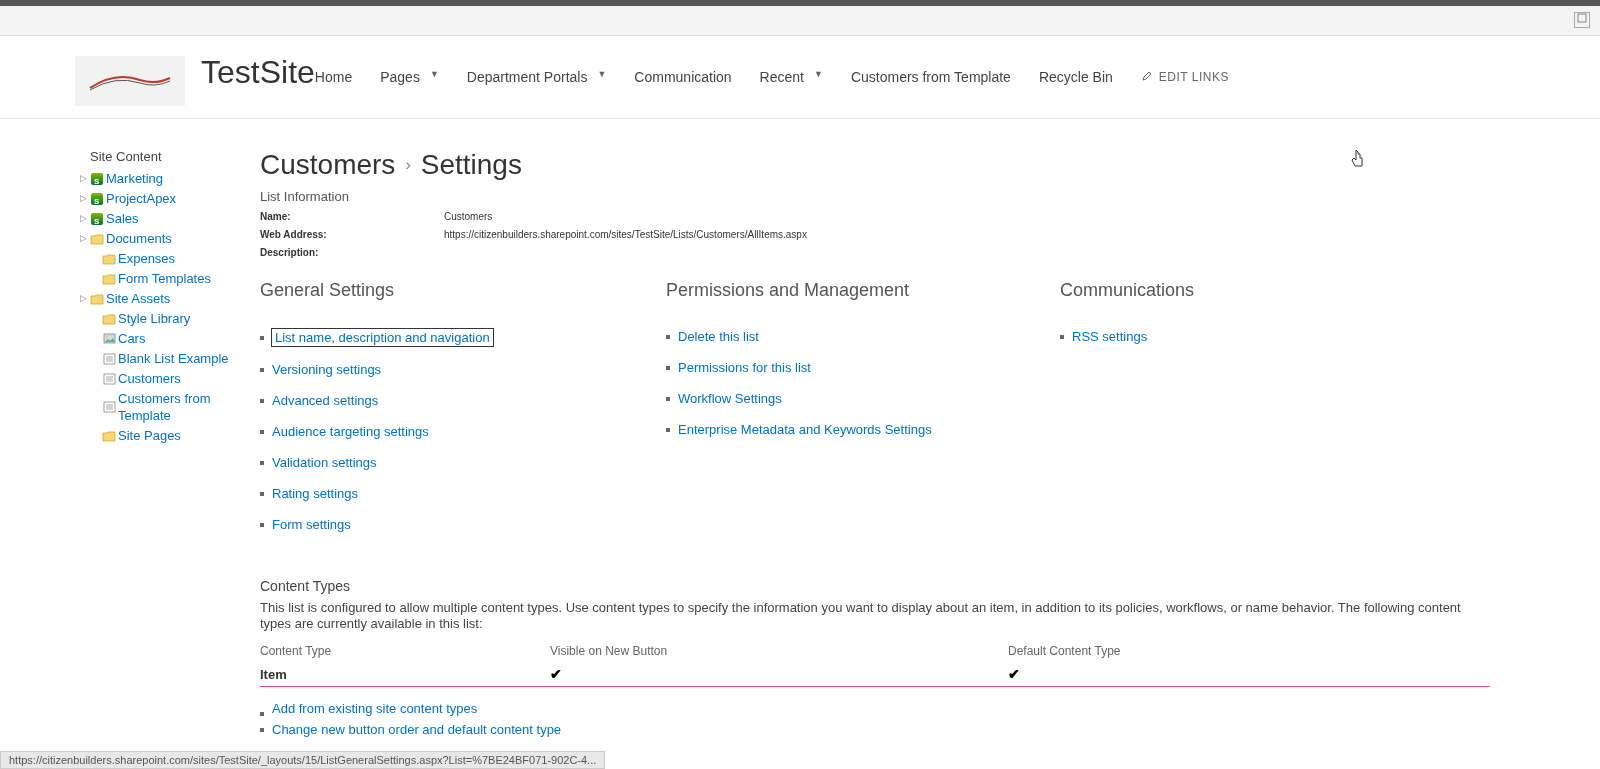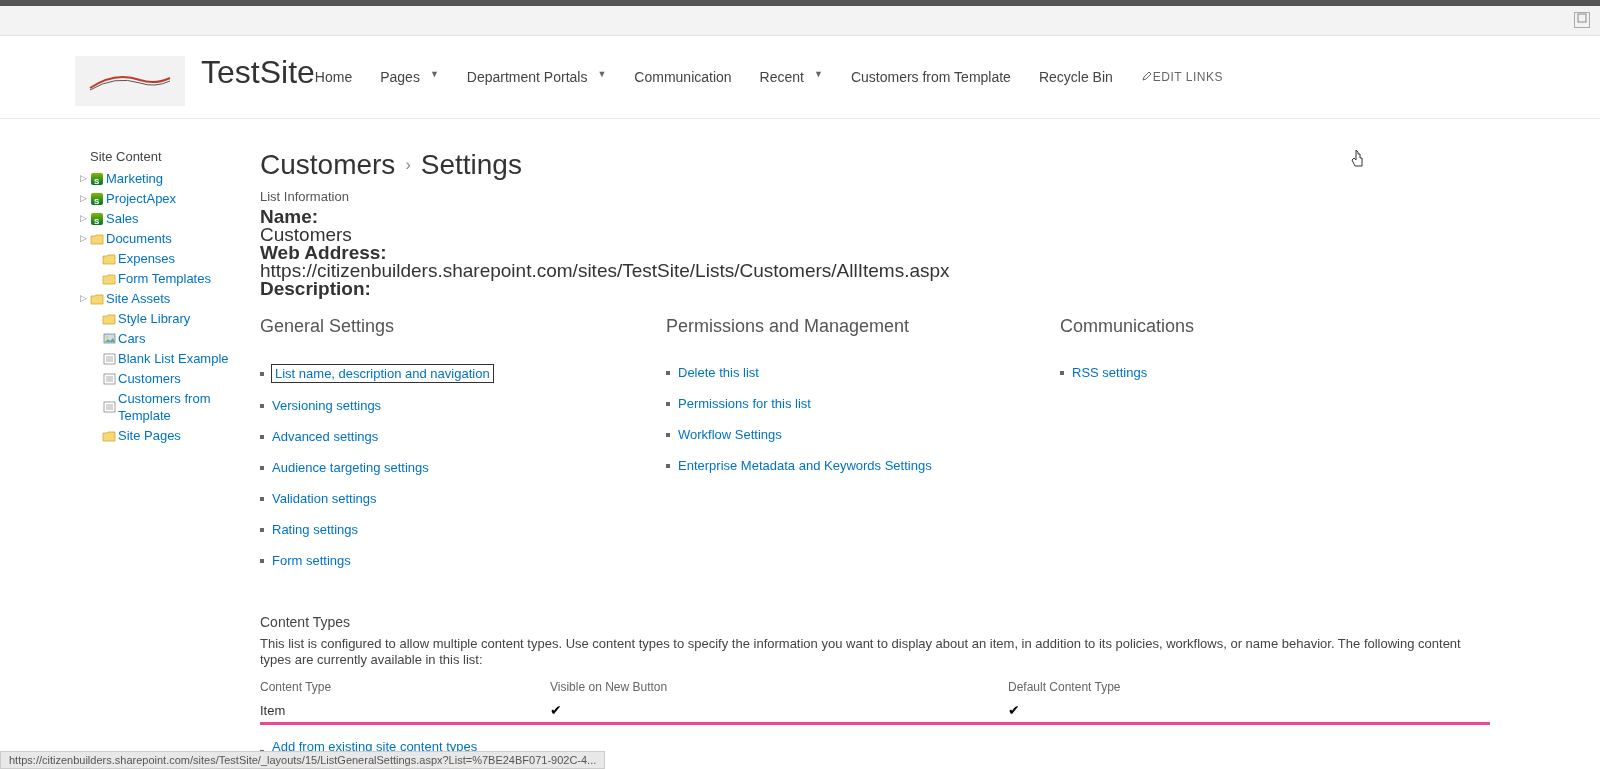--- a/index.html
+++ b/index.html
@@ -17,60 +17,60 @@
     border: 1px solid #aaa; font-size: 10px; text-align: center; line-height: 14px; color: #666;
   }
   .suite-bar { display: flex; align-items: flex-start; padding: 20px 0 0 75px; border-bottom: 1px solid #e6e6e6; padding-bottom: 12px; }
   .logo-box { width: 110px; height: 50px; background: #f2f2f2; display: flex; align-items: center; justify-content: center; margin-right: 16px; }
   .logo-swoosh { width: 90px; height: 30px; }
   .site-title-block { display: flex; flex-direction: row; }
   .site-title { font-size: 32px; font-weight: 200; color: #333; line-height: 1; margin-bottom: 10px; }
   .top-nav { display: flex; align-items: center; gap: 28px; font-size: 14px; color: #444; }
   .top-nav-item { cursor: pointer; display: flex; align-items: flex-start; gap: 10px; }
   .nav-caret { font-size: 9px; color: #666; }
-  .edit-links { display: flex; align-items: flex-start; font-size: 12px; color: #666; letter-spacing: 0.5px; }
+  .edit-links { display: flex; align-items: flex-start; gap: 6px; font-size: 12px; color: #666; letter-spacing: 0.5px; }
   .pencil-icon { width: 12px; height: 12px; }
   .body-area { display: flex; padding: 30px 0 0 90px; }
   .quick-launch { width: 170px; flex-shrink: 0; font-size: 13px; }
   .ql-header { color: #444; margin-bottom: 6px; }
   .ql-list { list-style: none; }
   .ql-item { display: flex; align-items: center; gap: 2px; margin-bottom: 3px; line-height: 17px; position: relative; }
   .ql-tree-arrow { position: absolute; left: -10px; font-size: 9px; color: #888; }
   .ql-icon { width: 14px; height: 14px; flex-shrink: 0; display: inline-flex; align-items: center; justify-content: center; }
   .ql-link { color: #0072c6; cursor: pointer; }
   .icon-sp { background: linear-gradient(#7fba00,#007233); width: 12px; height: 12px; border-radius: 2px; position: relative; }
   .icon-sp::after { content: "S"; color: #fff; font-size: 8px; font-weight: bold; position: absolute; left: 3px; top: 0; }
   .icon-folder { position: relative; }
   .icon-folder svg { width: 14px; height: 12px; }
   .icon-list-generic svg { width: 13px; height: 12px; }
   .icon-pic svg { width: 13px; height: 11px; }
   .main-content { flex: 1; padding-right: 110px; }
   .breadcrumb { font-size: 28px; font-weight: 200; color: #333; display: flex; align-items: center; gap: 10px; margin-bottom: 8px; }
   .bc-arrow { font-size: 16px; color: #888; }
   .section-label { font-size: 13px; color: #555; margin-bottom: 4px; }
   .info-table { margin-bottom: 18px; }
-  .info-row { display: flex; font-size: 19px; line-height: 18px; flex-direction: column; }
+  .info-row { display: flex; font-size: 10px; line-height: 18px; }
   .info-key { width: 184px; font-weight: 600; color: #333; }
   .info-val { color: #333; }
   .settings-grid { display: flex; gap: 0; margin-bottom: 30px; }
   .settings-col { }
   .settings-col.col1 { width: 406px; }
   .settings-col.col2 { width: 394px; }
   .settings-col.col3 { flex: 1; }
   .col-head { font-size: 18px; color: #555; margin-bottom: 28px; }
   .setting-link-row { display: flex; align-items: center; gap: 8px; margin-bottom: 16px; font-size: 13px; }
   .bullet { width: 4px; height: 4px; background: #666; flex-shrink: 0; }
   .setting-link { color: #0072c6; cursor: pointer; }
   .setting-link.focused { outline: 1px solid #333; padding: 1px 3px; }
   .ct-section { margin-bottom: 20px; }
   .ct-head { font-size: 14px; color: #444; margin-bottom: 6px; }
   .ct-desc { font-size: 13px; color: #444; line-height: 16px; margin-bottom: 12px; }
   .ct-table { width: 100%; border-collapse: collapse; font-size: 13px; }
   .ct-table th { text-align: left; font-weight: 400; color: #666; font-size: 12px; padding-bottom: 4px; }
-  .ct-table td { padding: 4px 0; border-bottom: 3px solid #ec4899; color: #333; }
+  .ct-table td { padding: 4px 0; border-bottom: 1px solid #ec4899; color: #333; font-weight: bold; }
   .ct-table th.c1, .ct-table td.c1 { width: 290px; }
   .ct-table th.c2, .ct-table td.c2 { width: 458px; }
   .check { font-size: 14px; color: #000; }
   .ct-links { margin-top: 14px; }
   .cols-head { font-size: 14px; color: #444; margin-top: 16px; margin-bottom: 4px; }
   .cursor-ptr { position: fixed; width: 18px; height: 22px; pointer-events: none; }
   .status-bar {
     position: fixed; bottom: 0; left: 0; background: #e8e8e8; color: #555;
     font-size: 11px; padding: 2px 8px; border: 1px solid #ccc;
   }
@@ -354,21 +354,21 @@
         </thead>
         <tbody id="ct-rows">
             <tr>
               <td class="c1"><span class="setting-link" style="color:#333">Item</span></td>
               <td class="c2"><span class="check">✔</span></td>
               <td class="c3"><span class="check">✔</span></td>
             </tr>
           </tbody>
       </table>
       <div class="ct-links" id="ct-action-links">
-          <div class="setting-link-row" style="margin-bottom: 14px; align-items: flex-end;">
+          <div class="setting-link-row" style="margin-bottom: 6px; align-items: flex-end;">
             <span class="bullet"></span>
             <span class="setting-link">Add from existing site content types</span>
           </div>
           <div class="setting-link-row" style="margin-bottom: 6px;">
             <span class="bullet"></span>
             <span class="setting-link">Change new button order and default content type</span>
           </div>
         </div>
     </div>
 

